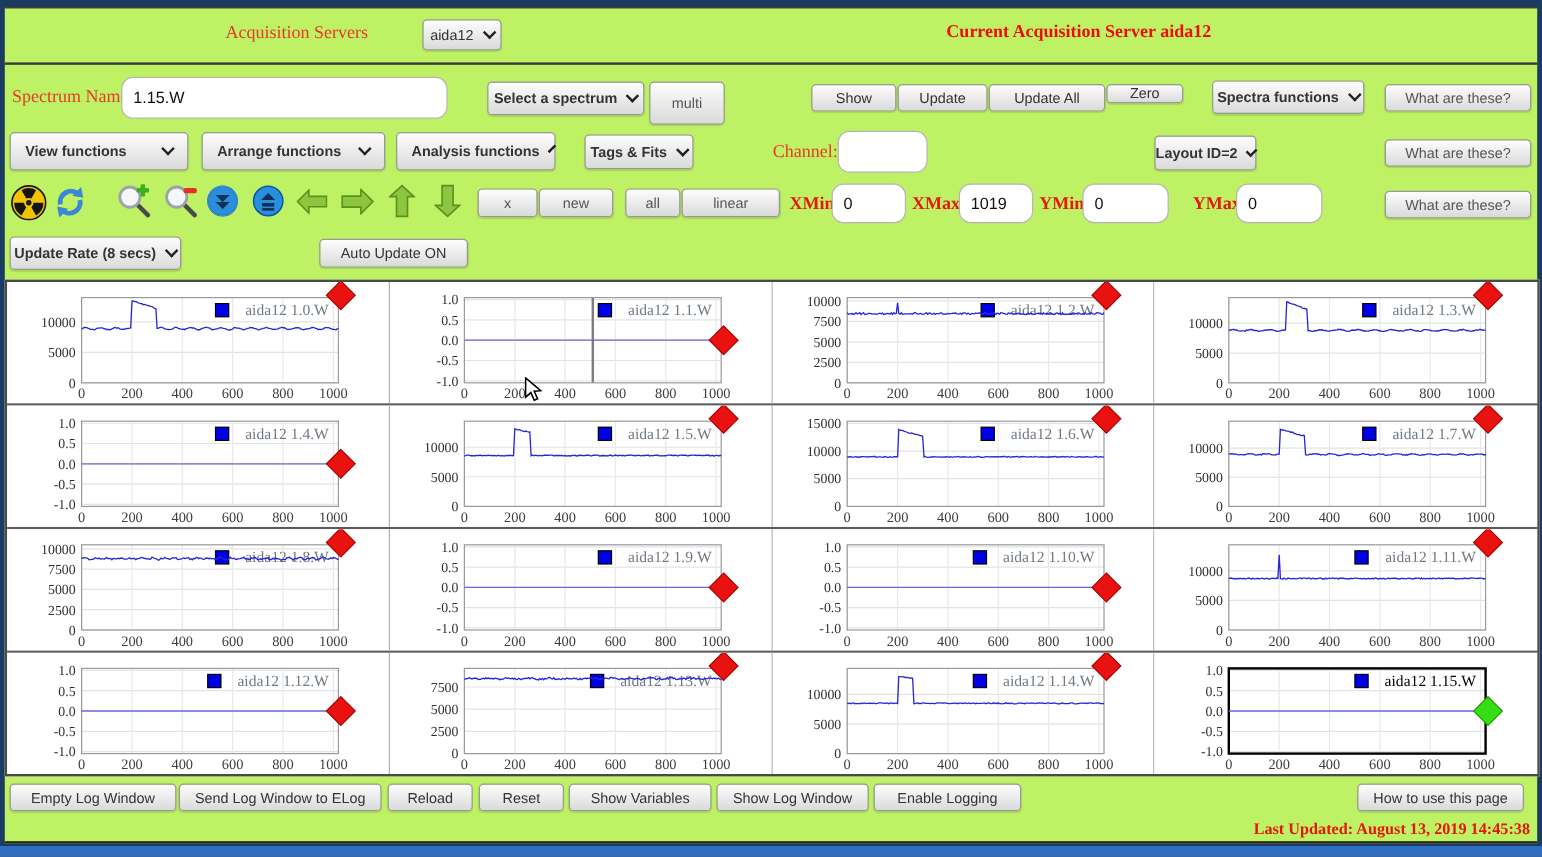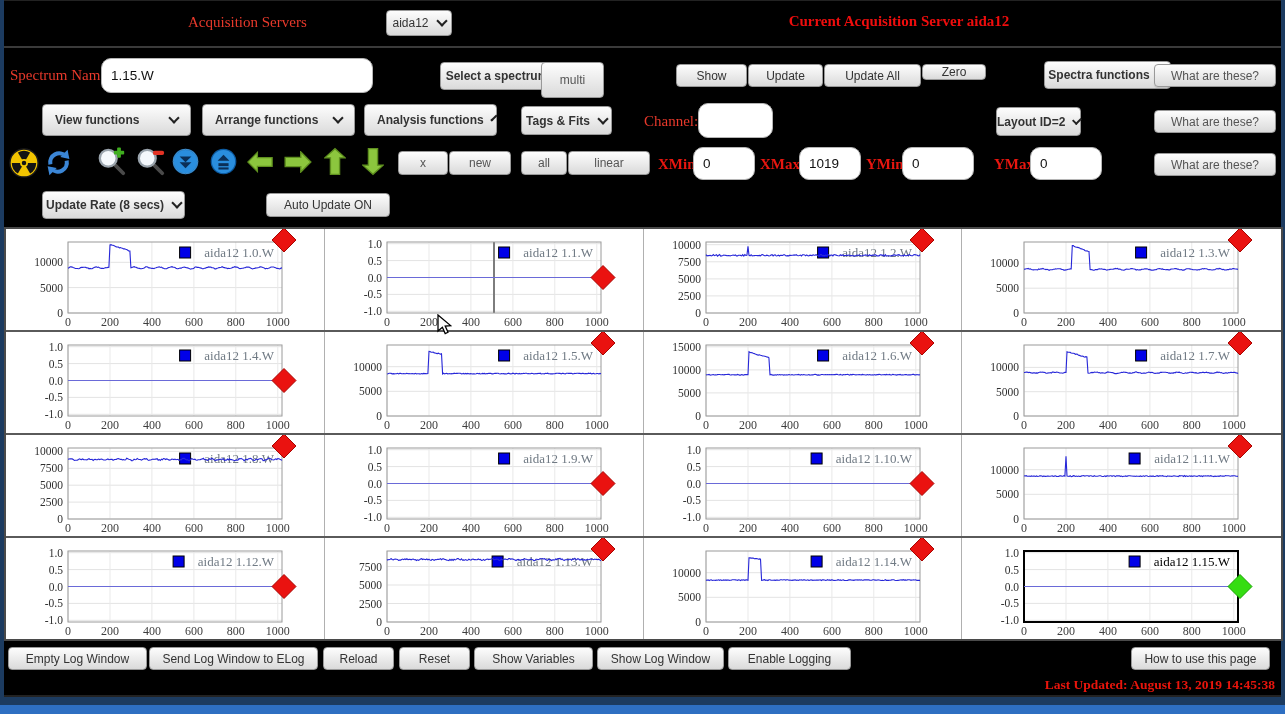--- a/index.html
+++ b/index.html
@@ -1,27 +1,27 @@
 <!DOCTYPE html>
 <html><head>
 <meta charset="utf-8">
 <style>
   html,body{margin:0;padding:0;}
   body{width:1285px;height:714px;background:#1c3b60;overflow:hidden;position:relative;
        font-family:"Liberation Sans",sans-serif;}
-  .frame{position:absolute;left:4px;top:0;width:1277px;height:697px;background:#000000;
+  .frame{position:absolute;left:4px;top:6px;width:1277px;height:697px;background:#bef264;
          border-top:1px solid #222;border-bottom:2px solid #222;box-sizing:border-box;}
   .bottom-strip{position:absolute;left:0;top:705px;width:1285px;height:9px;background:#2e6fc2;}
   .band1{position:absolute;left:0;top:0;width:100%;height:47px;border-bottom:2px solid #3a3a3a;box-sizing:border-box;}
   .rlabel{position:absolute;font-family:"Liberation Serif","DejaVu Serif",serif;color:#e8392b;font-size:15px;white-space:nowrap;}
   .strongred{font-family:"Liberation Serif","DejaVu Serif",serif;color:#ee0d0d;font-weight:bold;font-size:15px;}
   .btn,.dd{position:absolute;box-sizing:border-box;display:flex;align-items:center;justify-content:center;
        background:linear-gradient(#fdfdfd,#dadada);border:1px solid #999;border-radius:4px;
        color:#333;font-size:12px;white-space:nowrap;box-shadow:0 1px 1px rgba(0,0,0,.12);cursor:default;}
-  .dd{font-weight:bold;margin-left:34px;}
+  .dd{font-weight:bold;}
   .chev{display:inline-block;width:6px;height:6px;border-right:2px solid #222;border-bottom:2px solid #222;
         transform:rotate(45deg);margin-left:9px;margin-top:-4px;}
   .tin{position:absolute;box-sizing:border-box;background:#fff;border:1px solid #b5b5b5;border-radius:10px;
        font-family:"Liberation Sans",sans-serif;font-size:13.5px;color:#111;padding:0 9px;outline:none;}
   .icon{position:absolute;}
   .grid{position:absolute;left:0;top:226px;width:1275px;background:#fff;border:2px solid #4a4a4a;box-sizing:content-box;}
   .grow{display:flex;border-bottom:2px solid #5a5a5a;}
   .grow:last-child{border-bottom:none;}
   .cell{width:318.75px;height:101px;border-right:1px solid #b0b0b0;box-sizing:border-box;overflow:hidden;background:#fff;position:relative;}
   .cell:last-child{border-right:none;}

